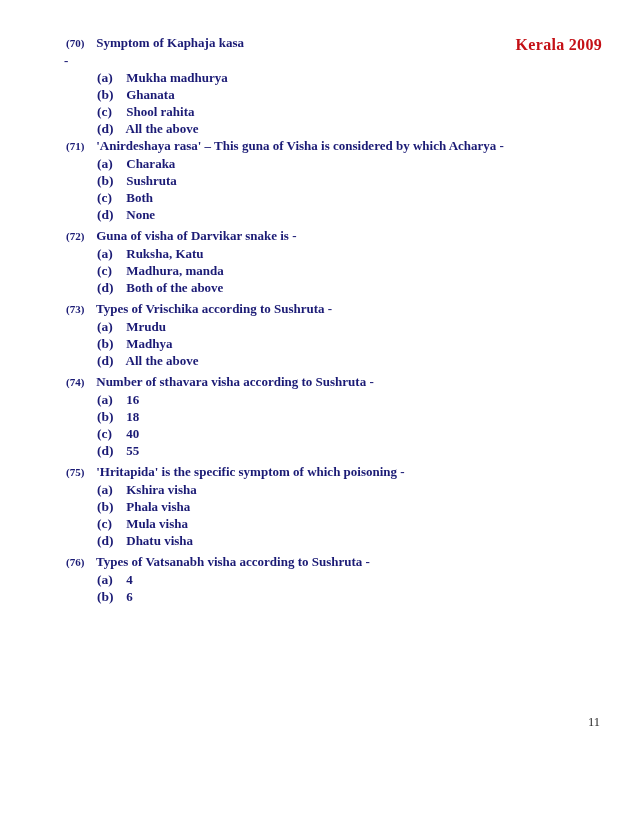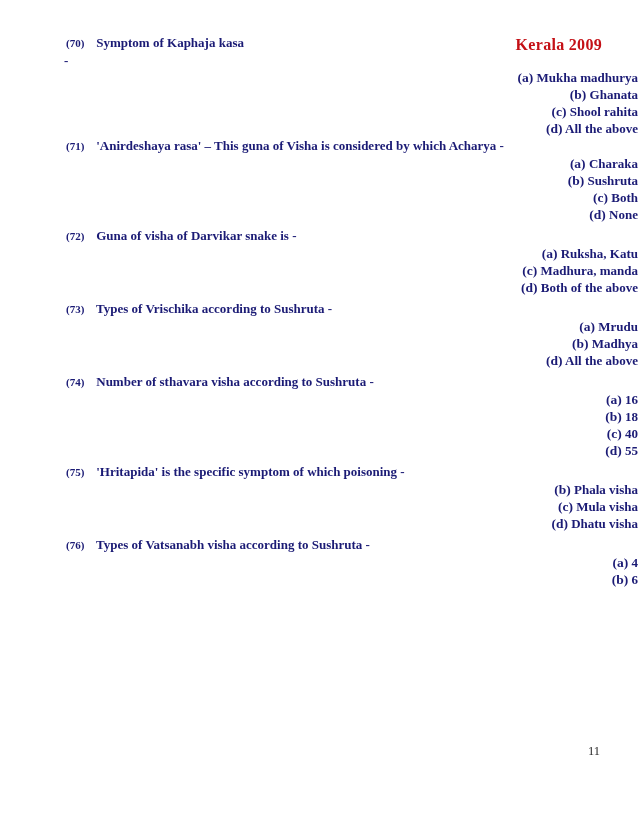--- a/index.html
+++ b/index.html
@@ -22,27 +22,27 @@
     top: 36px;
     right: 36px;
     color: #c41016;
     font-size: 16px;
     letter-spacing: 0.3px;
   }
   .q-line { padding-left: 66px; }
   .q-num { display: inline-block; min-width: 27px; font-size: 11px; }
   .q-text { }
   .dash-line { padding-left: 64px; }
-  .opt { padding-left: 97px; text-align: right; }
+  .opt { padding-left: 97px; }
   .opt-marker { display: inline-block; min-width: 26px; font-size: 13.5px; }
   .opt-text { }
   .question.gap { margin-top: 4px; }
   .page-number {
     position: absolute;
-    top: 743px;
+    top: 714px;
     right: 38px;
     color: #2a2a2a;
     font-weight: normal;
     font-size: 12.5px;
     font-family: "Liberation Serif", serif;
     text-align: right;
   }
 </style>
 </head>
 <body>
@@ -160,20 +160,24 @@
         <span class="opt-text">55</span>
       </div>
     </div>
 
     <div class="question gap">
       <div class="q-line">
         <span class="q-num">(75)</span>
         <span class="q-text">'Hritapida' is the specific symptom of which poisoning -</span>
       </div>
       <div class="opt">
+        <span class="opt-marker">(a)</span>
+        <span class="opt-text">Kshira visha</span>
+      </div>
+      <div class="opt">
         <span class="opt-marker">(b)</span>
         <span class="opt-text">Phala visha</span>
       </div>
       <div class="opt">
         <span class="opt-marker">(c)</span>
         <span class="opt-text">Mula visha</span>
       </div>
       <div class="opt">
         <span class="opt-marker">(d)</span>
         <span class="opt-text">Dhatu visha</span>

